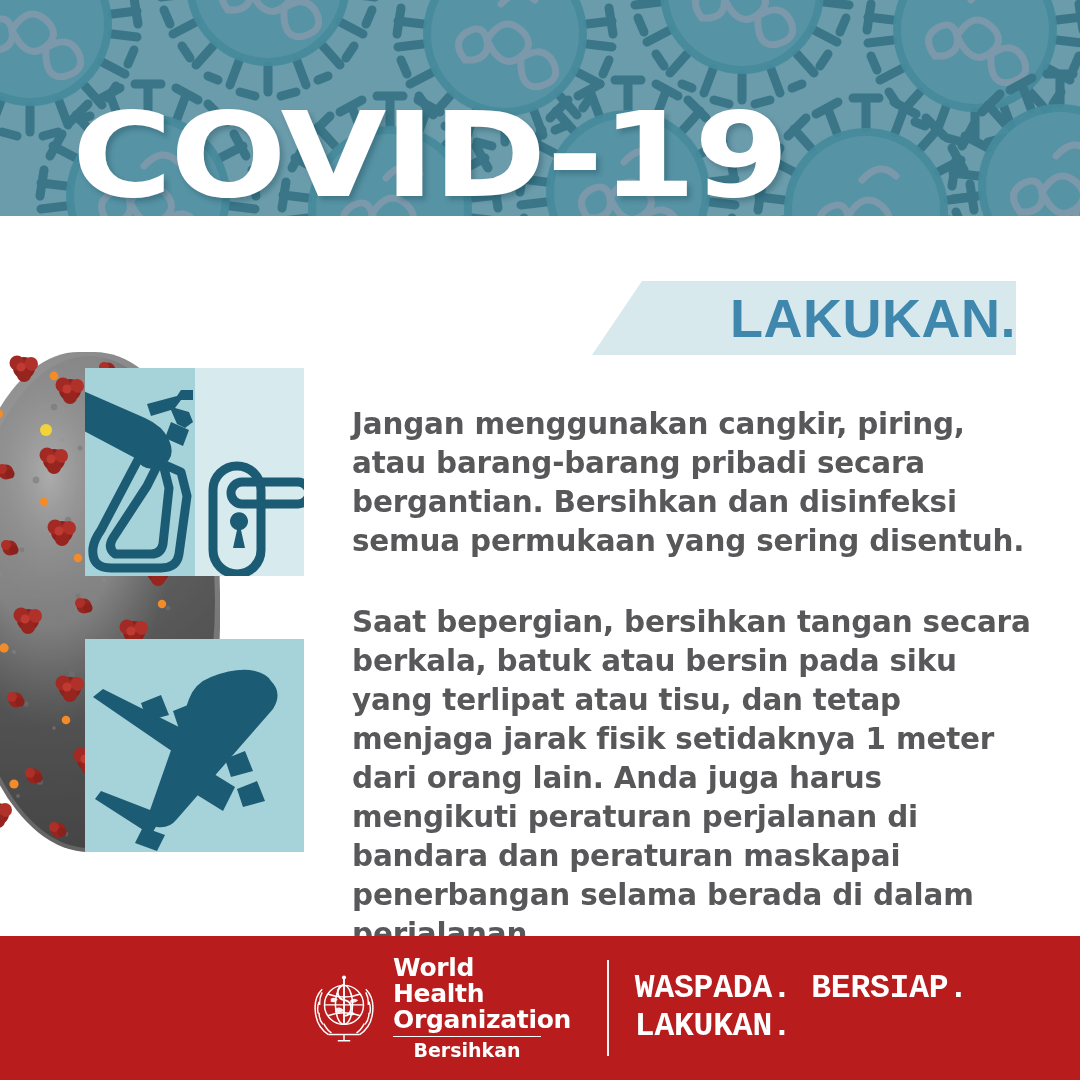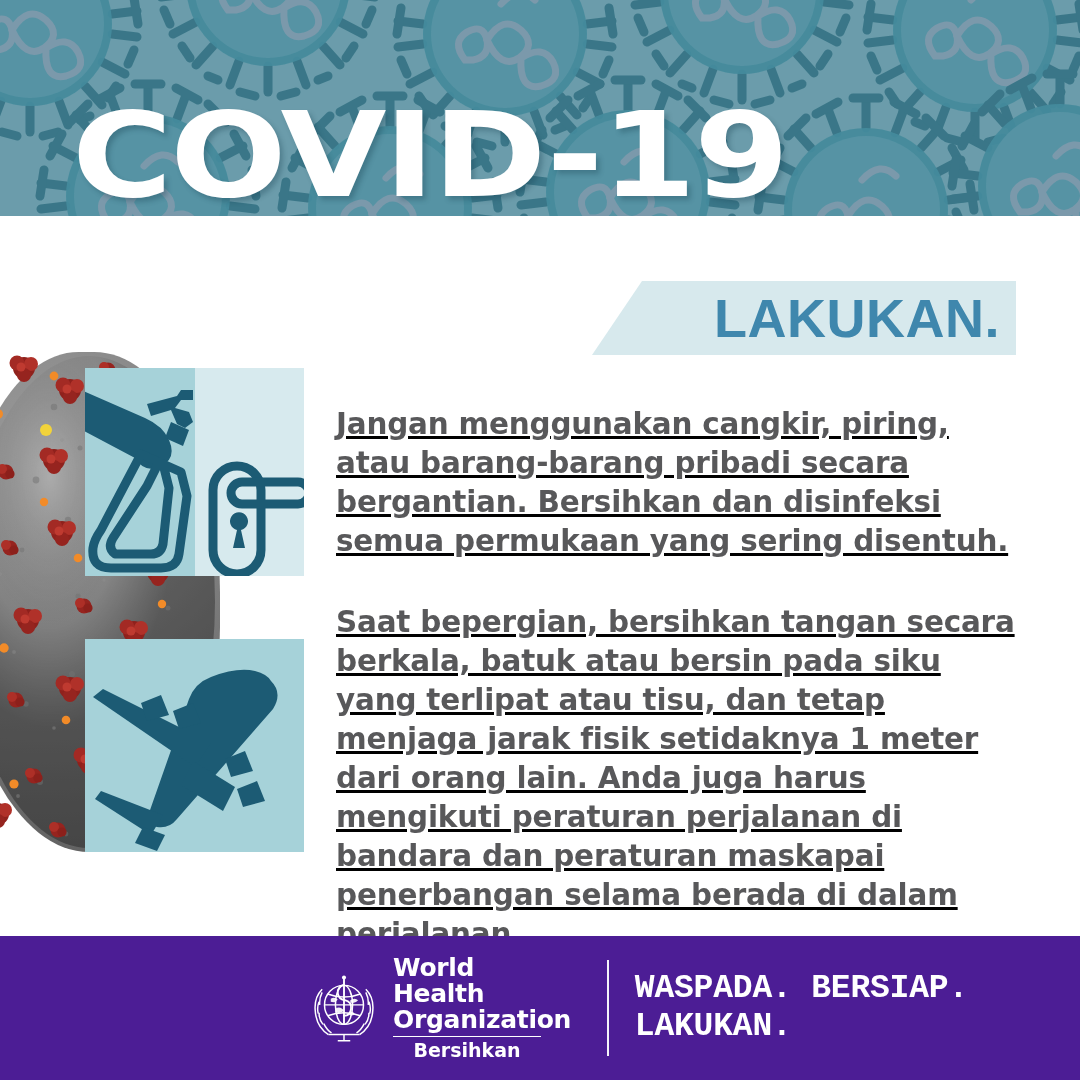--- a/index.html
+++ b/index.html
@@ -42,21 +42,20 @@
     background:#d7e9ed;
     clip-path:polygon(50px 0, 424px 0, 424px 74px, 0 74px);
     display:flex; align-items:center; justify-content:flex-end;
   }
   .banner-text {
     font-family:"Liberation Sans", sans-serif;
     font-weight:bold;
     font-size:54px;
     letter-spacing:0.5px;
     color:#3f87ad;
-    padding-right:16px;
     line-height:1;
   }
 
   
   .virus-photo {
     position:absolute;
     left:-42px; top:352px;
     width:262px; height:500px;
     overflow:hidden;
   }
@@ -78,37 +77,37 @@
   .tile-spray .bg-left  { position:absolute; left:0;   top:0; width:110px; height:208px; background:#a6d2d9; }
   .tile-spray .bg-right { position:absolute; left:110px; top:0; width:109px; height:208px; background:#d7eaee; }
 
   .tile-plane {
     position:absolute; left:85px; top:639px;
     width:219px; height:213px;
     background:#a6d2d9;
   }
 
   
-  .body-col { position:absolute; left:336px; top:404px; width:716px;text-decoration:underline; }
+  .body-col { position:absolute; left:352px; top:404px; width:716px; }
   .para {
     font-family:"DejaVu Sans", sans-serif;
     font-weight:bold;
     font-size:30.5px;
     line-height:39px;
     color:#58585a;
     letter-spacing:-0.2px;
     transform:scaleX(0.965);
     transform-origin:left top;
   }
   .para.second { margin-top:42px; }
 
   
   .footer {
     position:absolute; left:0; top:936px; width:1080px; height:144px;
-    background:#4c1d95;
+    background:#b91c1c;
   }
   .footer-inner {
     position:absolute; left:305px; top:0; height:144px;
     display:flex; align-items:center;
   }
   .who-logo { display:flex; align-items:center; }
   .who-emblem { width:78px; height:78px; flex:0 0 78px; }
   .who-words {
     margin-left:10px;
     color:#ffffff;

